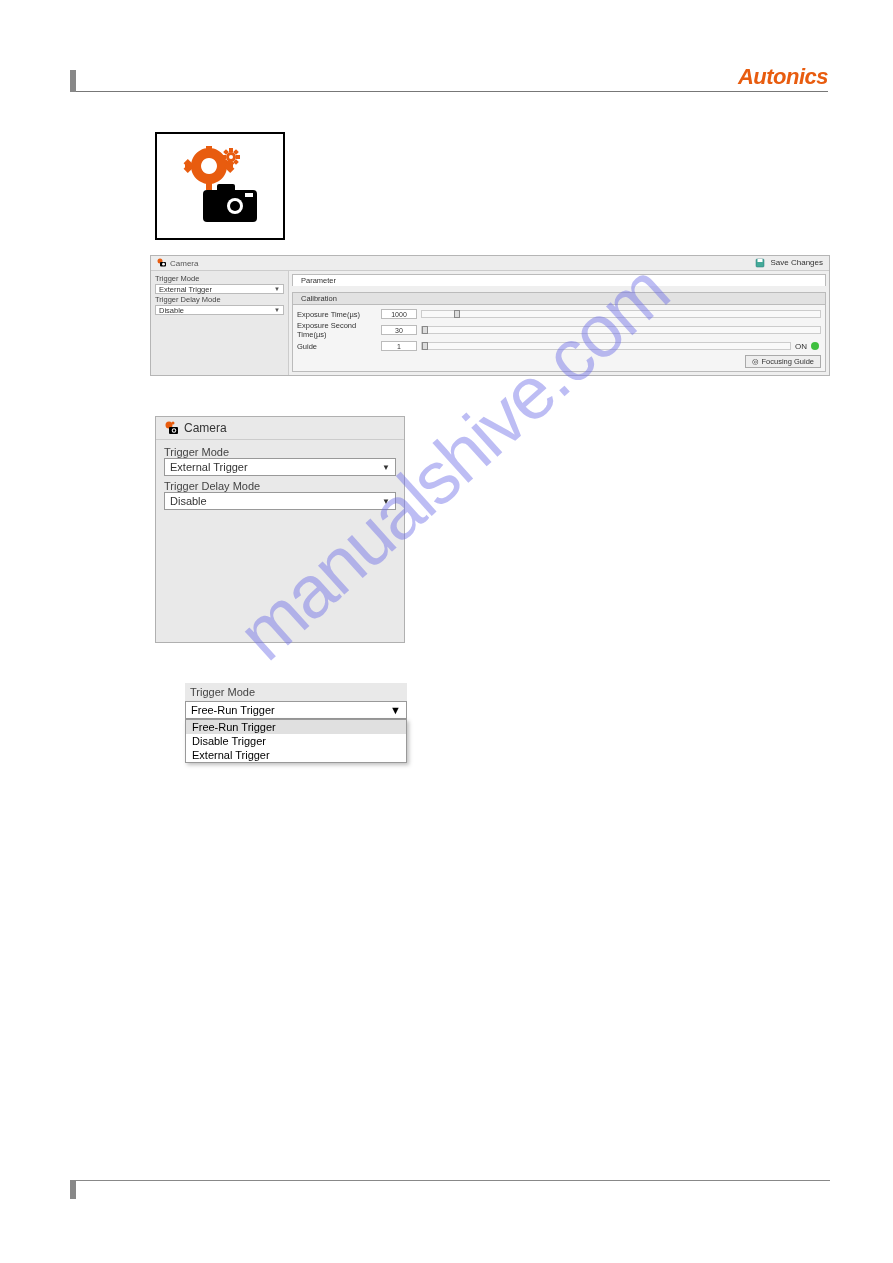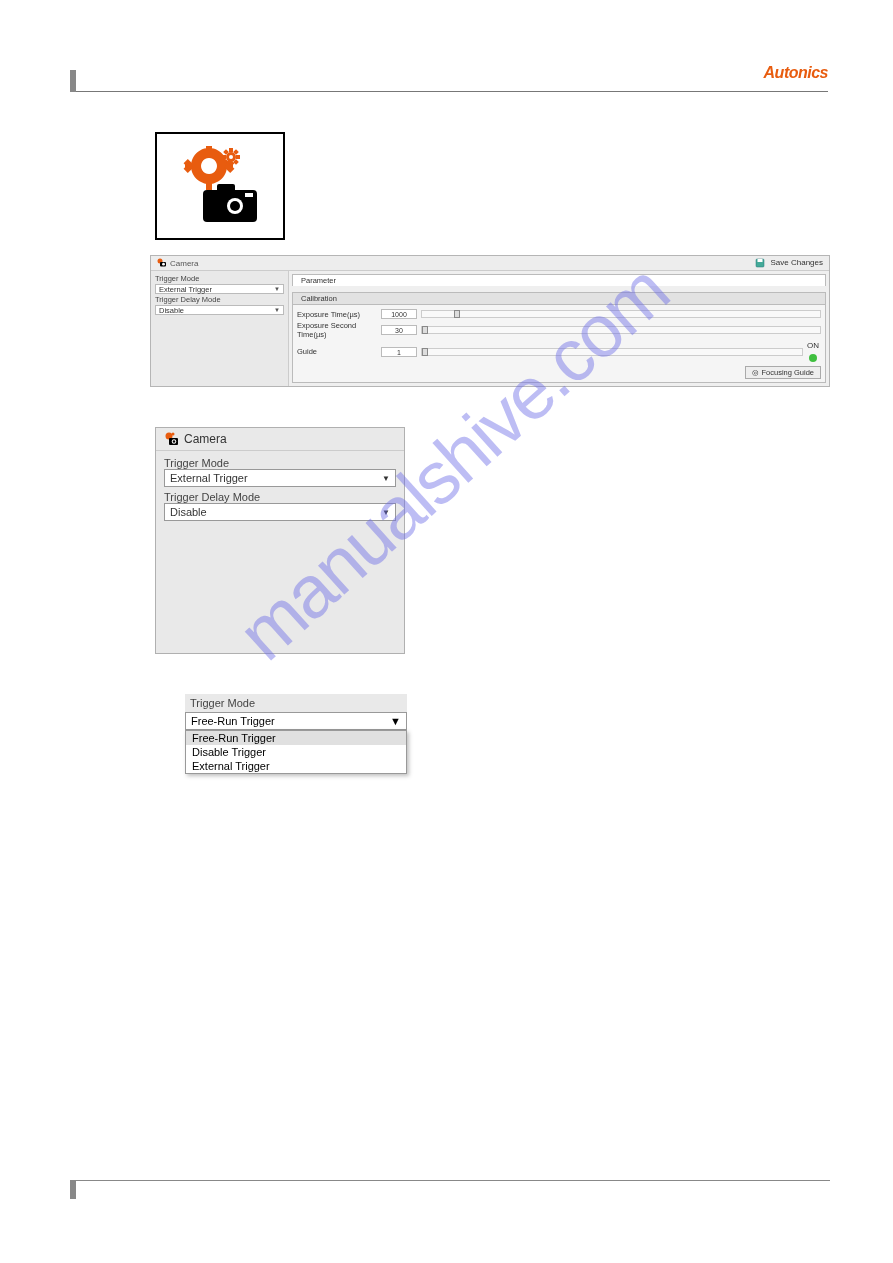--- a/index.html
+++ b/index.html
@@ -30,21 +30,21 @@
     width: 6px;
     height: 22px;
     background: #888;
   }
   .brand {
     position: absolute;
     right: 0;
     top: -6px;
     font-weight: 900;
     font-style: italic;
-    font-size: 16px;
+    font-size: 22px;
     color: #e85c0f;
     letter-spacing: -0.5px;
   }
   .icon-card {
     width: 130px;
     height: 108px;
     border: 2px solid #000;
     margin-left: 85px;
     margin-bottom: 15px;
     display: flex;
@@ -158,21 +158,20 @@
     height: 8px;
     background: #ddd;
     border: 1px solid #888;
   }
   .on-toggle {
     display: flex;
     align-items: center;
     justify-content: flex-end;
     gap: 4px;
     padding-right: 2px;
-    flex-direction: column;
   }
   .on-toggle .dot {
     width: 8px; height: 8px; border-radius: 50%; background: #3fbf3f;
   }
   .fg-row { display:flex; justify-content:flex-end; padding-top:3px;}
   .fg-btn {
     border: 1px solid #aaa;
     background: #eee;
     padding: 1px 6px;
     font-size: 7.5px;

